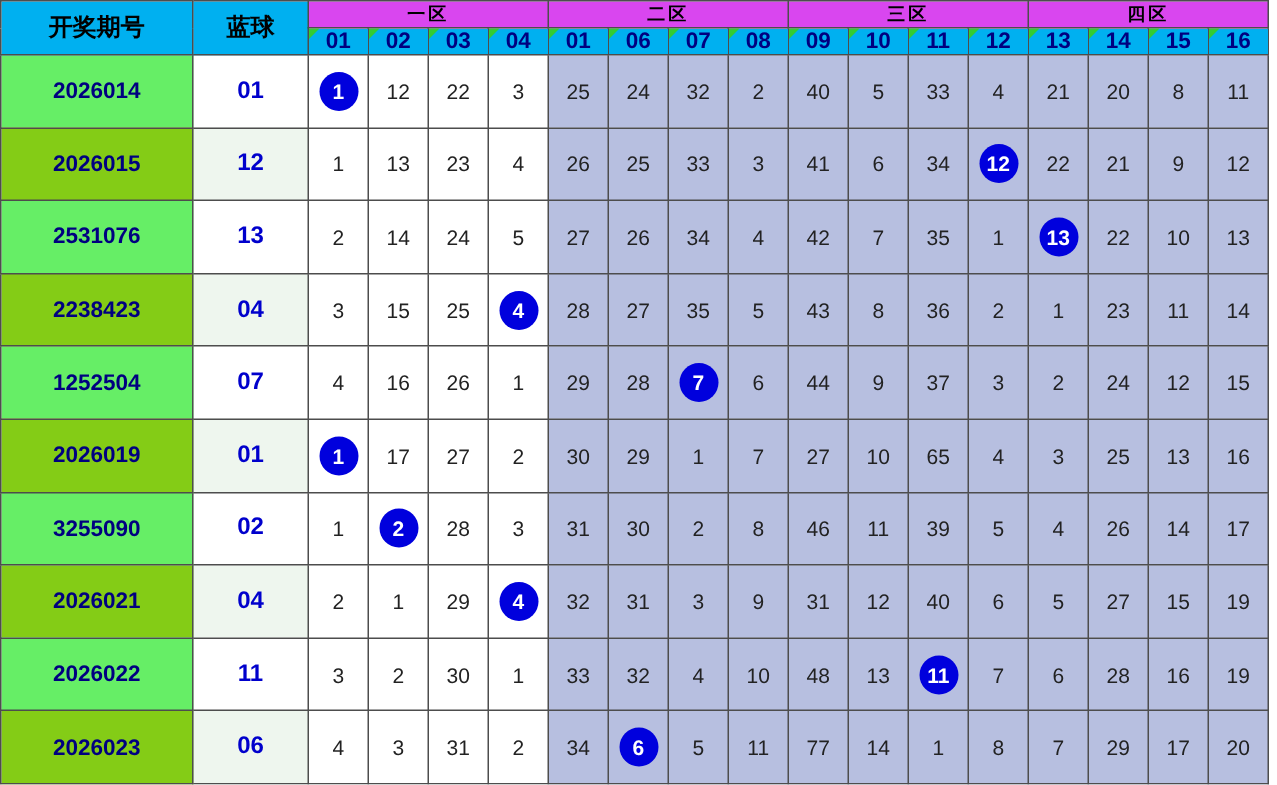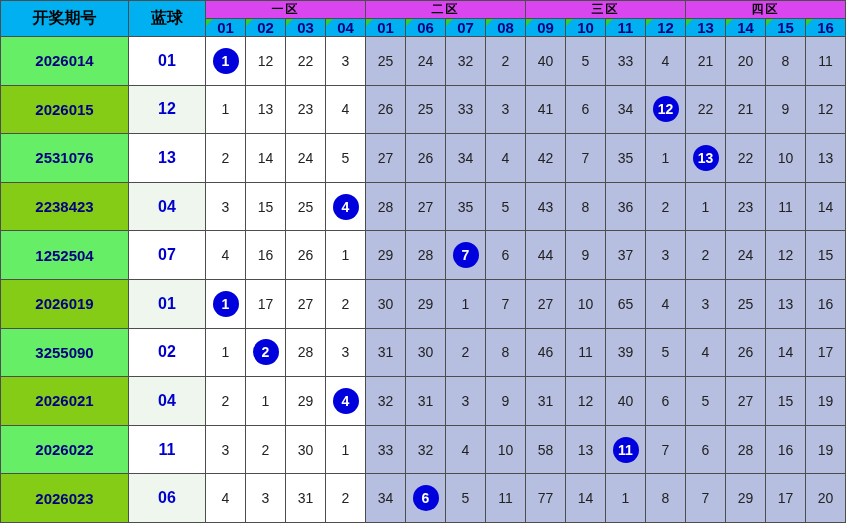--- a/index.html
+++ b/index.html
@@ -312,21 +312,21 @@
         <td class="issue">2026022</td>
         <td class="blue">11</td>
         <td class="cell">3</td>
         <td class="cell">2</td>
         <td class="cell">30</td>
         <td class="cell">1</td>
         <td class="cell shade">33</td>
         <td class="cell shade">32</td>
         <td class="cell shade">4</td>
         <td class="cell shade">10</td>
-        <td class="cell shade">58</td>
+        <td class="cell shade">48</td>
         <td class="cell shade">13</td>
         <td class="cell shade"><span class="ball">11</span></td>
         <td class="cell shade">7</td>
         <td class="cell shade">6</td>
         <td class="cell shade">28</td>
         <td class="cell shade">16</td>
         <td class="cell shade">19</td>
       </tr>
       <tr>
         <td class="issue alt">2026023</td>

